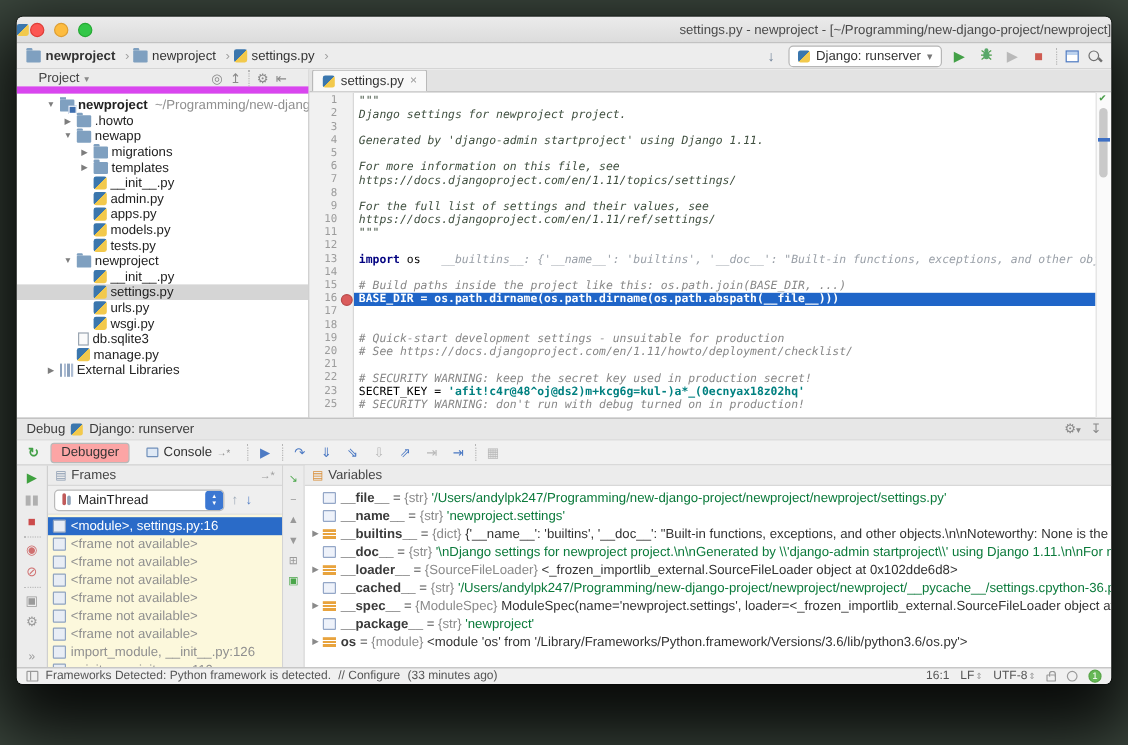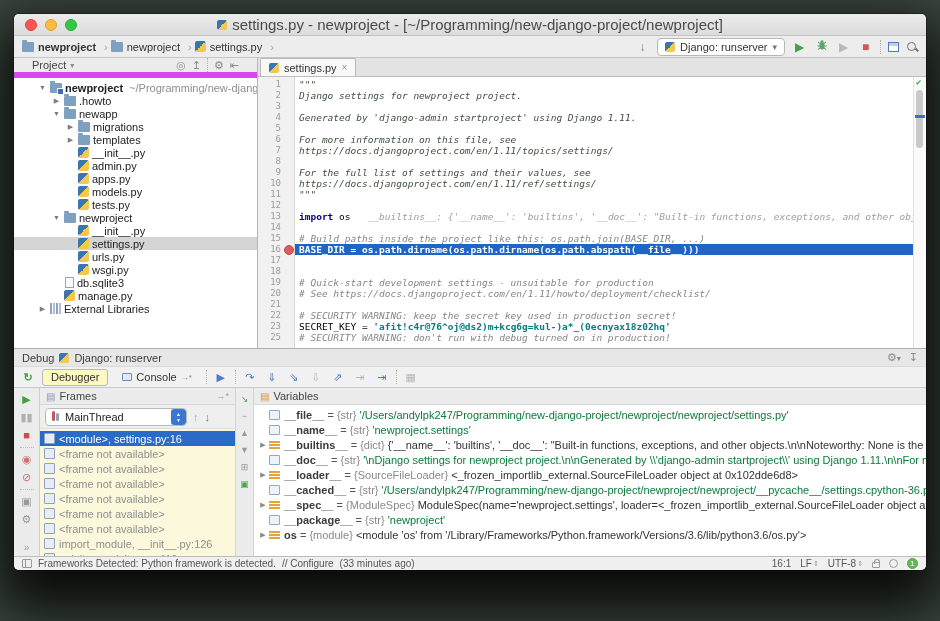--- a/index.html
+++ b/index.html
@@ -8,21 +8,21 @@
   .window{position:absolute;left:14px;top:14px;width:912px;height:556px;background:#ececec;
     border-radius:5px;overflow:hidden;display:flex;flex-direction:column;
     box-shadow:0 25px 60px 18px rgba(0,0,0,.88),0 0 0 1px rgba(0,0,0,.3)}
   
   .titlebar{height:22px;flex:0 0 auto;background:linear-gradient(#ebebeb,#dcdcdc);border-bottom:1px solid #c2c2c2;position:relative}
   .lights{position:absolute;left:11px;top:5px;display:flex;gap:8px}
   .light{width:12px;height:12px;border-radius:50%}
   .light.red{background:#fc5753;border:1px solid #df3e38}
   .light.yellow{background:#fdbc40;border:1px solid #de9f34}
   .light.green{background:#33c748;border:1px solid #27aa35}
-  .title{position:absolute;inset:0;display:flex;align-items:center;justify-content:center;gap:5px;font-size:15px;color:#4a4a4a}
+  .title{position:absolute;inset:0;display:flex;align-items:center;justify-content:space-between;gap:5px;font-size:11px;color:#4a4a4a}
   
   .navbar{height:22px;flex:0 0 auto;background:#ededed;border-bottom:1px solid #c6c6c6;display:flex;align-items:center;padding:0 8px}
   .crumbs{display:flex;align-items:center;font-size:11px;color:#333}
   .crumb{display:flex;align-items:center;gap:4px;margin-right:3px}
   .crumb.bold .clabel{font-weight:bold}
   .chev{color:#9f9f9f;margin-left:4px;font-size:11px}
   .nav-right{margin-left:auto;display:flex;align-items:center;gap:7px}
   .ni{width:15px;text-align:center;font-size:12px;line-height:14px}
   .ni.slate{color:#72849a;font-weight:bold}
   .ni.green{color:#43a047}
@@ -84,21 +84,21 @@
   .stripe{position:absolute;right:0;top:0;bottom:0;width:13px;background:#fafafa;border-left:1px solid #e2e2e2}
   .stripe .check{position:absolute;top:0;left:2px;color:#4a9e4a;font-size:9px}
   .sb-thumb{position:absolute;right:3px;top:13px;width:7px;height:58px;background:#c9c9c9;border-radius:4px}
   .mark-blue{position:absolute;left:1px;right:1px;top:38px;height:3px;background:#3d6fc4}
   
   .debug{flex:0 0 auto;height:208px;border-top:1px solid #aeaeae;background:#ececec;display:flex;flex-direction:column}
   .dbg-head{height:17px;flex:0 0 auto;background:#e7e7e7;display:flex;align-items:center;gap:5px;padding:0 8px;font-size:11px;color:#3c3c3c}
   .dh-right{margin-left:auto;display:flex;gap:8px;color:#8a8a8a;font-size:11px}
   .dbg-bar{height:22px;flex:0 0 auto;background:#f1f1f1;border-top:1px solid #dadada;border-bottom:1px solid #c9c9c9;display:flex;align-items:center;gap:6px;padding:0 6px}
   .dtab{height:17px;display:flex;align-items:center;gap:4px;padding:0 8px;font-size:11px;color:#333;border-radius:3px}
-  .dtab.active{background:#fef9c3;border:1px solid #b9b9b9}
+  .dtab.active{background:#fca5a5;border:1px solid #b9b9b9}
   .mon-ic{width:10px;height:8px;border:1px solid #6f8fba;background:#dfe9f5;border-radius:1px}
   .outb{font-size:8px;color:#8a8a8a}
   .di{width:16px;text-align:center;font-size:11px;color:#4e7bc4}
   .di.dis{color:#b8b8b8}
   .di.green{color:#43a047;font-weight:bold}
   .dbg-content{flex:1;display:flex;min-height:0}
   .dstrip{width:26px;flex:0 0 auto;background:#ececec;border-right:1px solid #cfcfcf;display:flex;flex-direction:column;align-items:center;gap:5px;padding-top:5px}
   .si{width:16px;height:13px;text-align:center;font-size:11px;line-height:13px}
   .si.green{color:#3fa13f}.si.gray{color:#b0b0b0}.si.red{color:#cc4b4b}.si.redd{color:#d07070}.si.dim{color:#9a9a9a}
   .dots{width:14px;border-top:1px dotted #bbb}
@@ -507,21 +507,21 @@
 
             <div class="erow">
               <span class="lnum">22</span>
               <span class="bpcell"></span>
               <span class="code"><span class="tk-c"># SECURITY WARNING: keep the secret key used in production secret!</span></span>
             </div>
 
             <div class="erow">
               <span class="lnum">23</span>
               <span class="bpcell"></span>
-              <span class="code"><span class="tk-t">SECRET_KEY = </span><span class="tk-s">'afit!c4r@76^oj@ds2)m+kcg6g=kul-)a*_(0ecnyax18z02hq'</span></span>
+              <span class="code"><span class="tk-t">SECRET_KEY = </span><span class="tk-s">'afit!c4r@48^oj@ds2)m+kcg6g=kul-)a*_(0ecnyax18z02hq'</span></span>
             </div>
 
 
             <div class="erow">
               <span class="lnum">25</span>
               <span class="bpcell"></span>
               <span class="code"><span class="tk-c"># SECURITY WARNING: don't run with debug turned on in production!</span></span>
             </div>
 
           </div>

